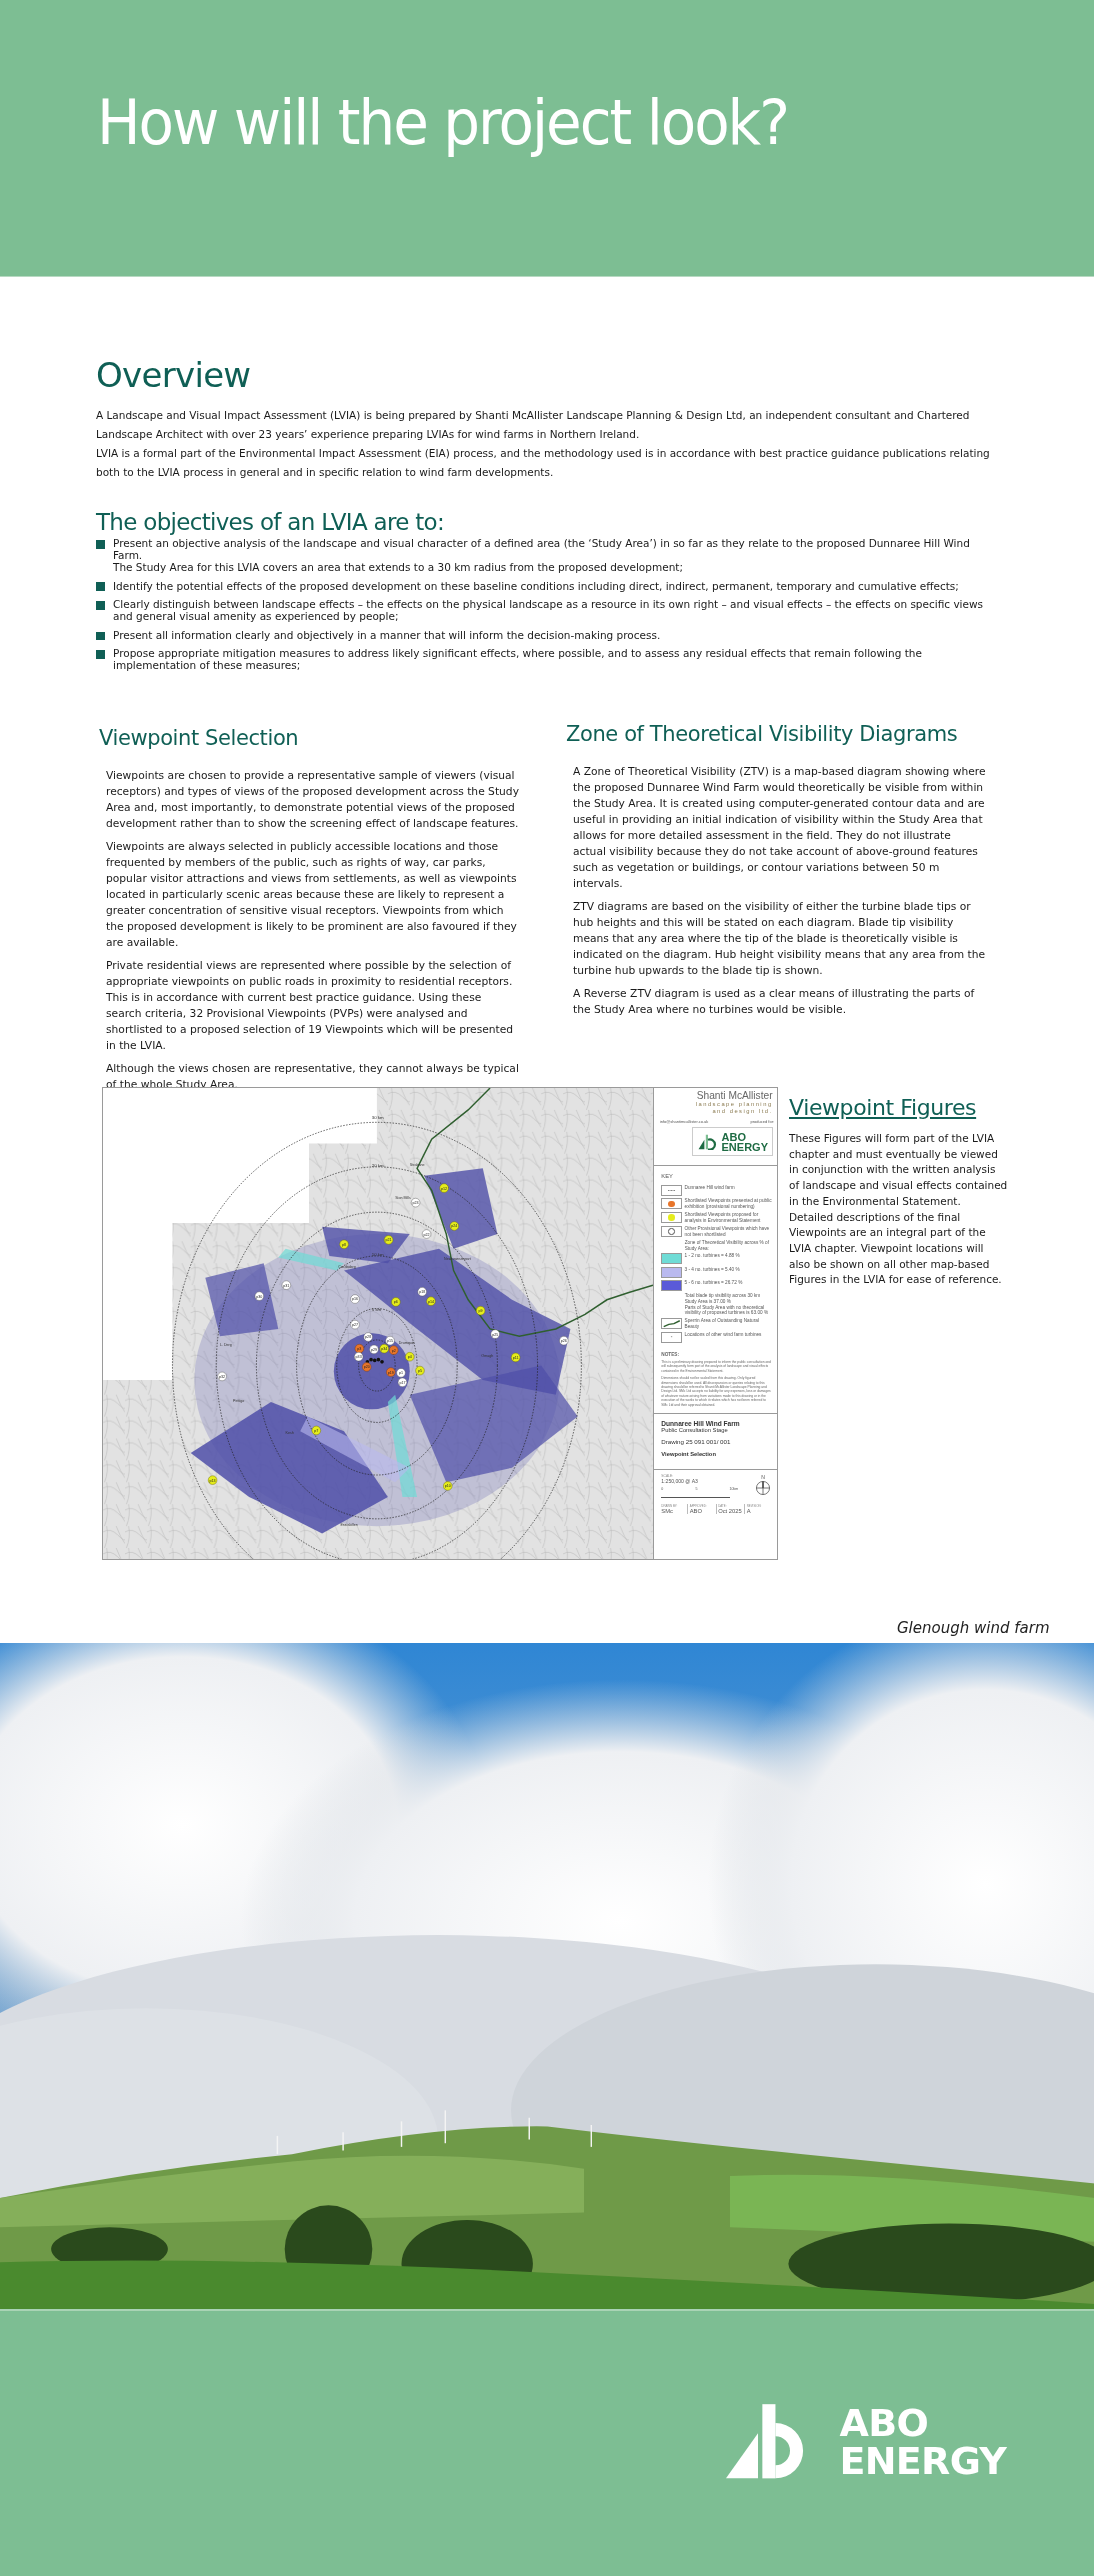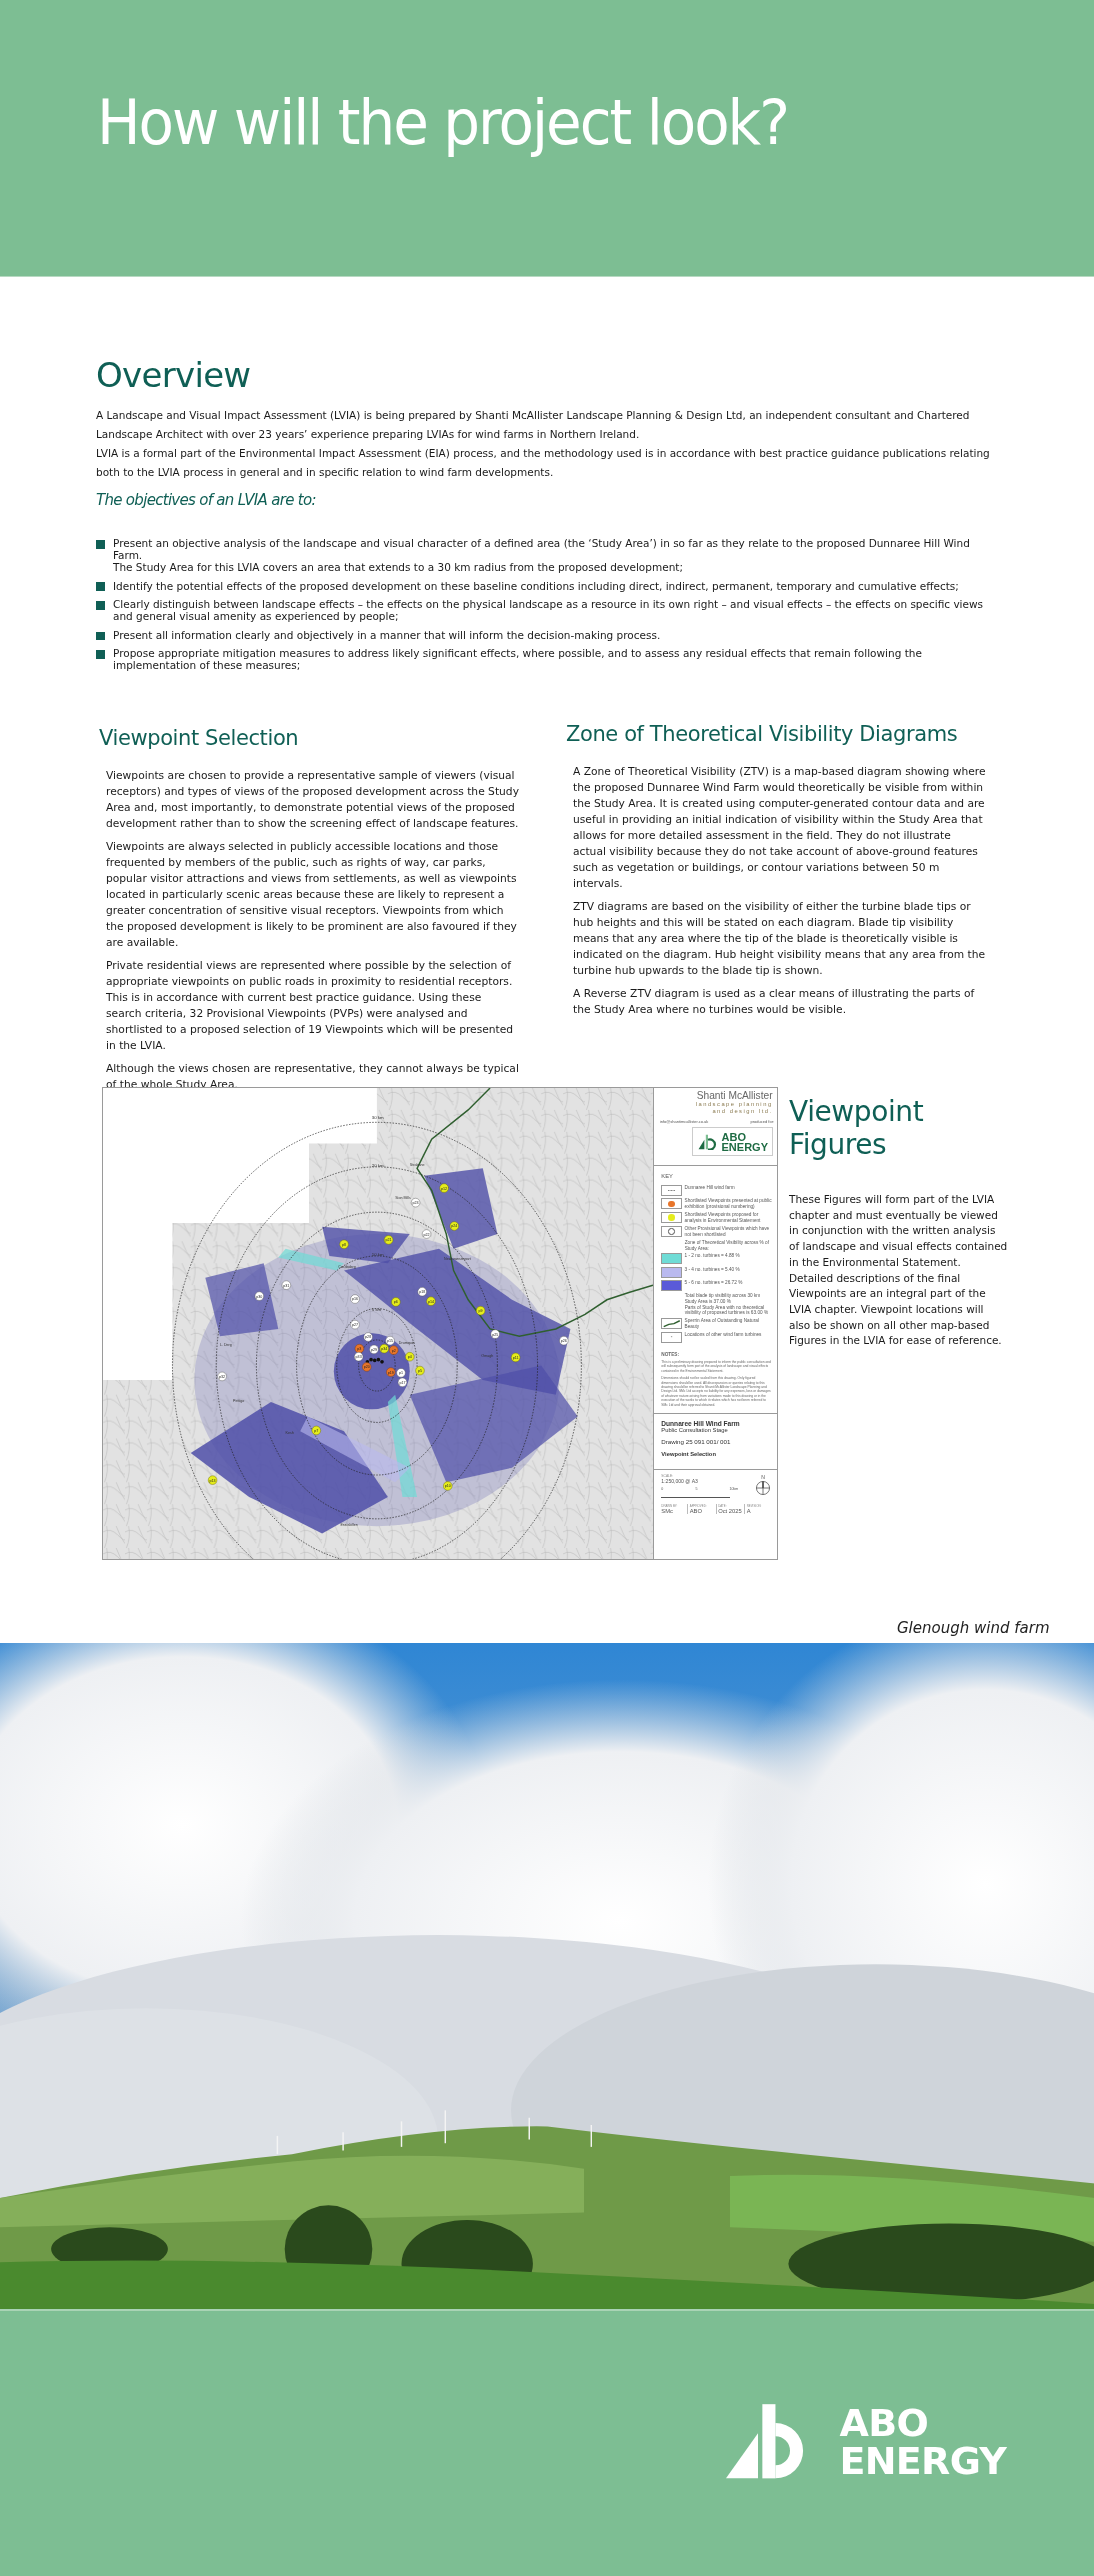--- a/index.html
+++ b/index.html
@@ -7,21 +7,21 @@
   body { font-family: "DejaVu Sans", sans-serif; color: #1a1a1a; position: relative; height: 2576px; overflow: hidden; }
 
   .header { position: absolute; left: 0; top: 0; width: 1095px; height: 277px; background: #7dbe93; border-bottom: 1.5px solid #b7d9c2; }
   .header h1 { position: absolute; left: 97px; top: 86px; font-family: "DejaVu Sans", sans-serif; font-weight: 400; font-size: 63px; letter-spacing: -2.2px; color: #ffffff; transform: scaleX(0.92); transform-origin: left center; }
 
   .h2 { color: #0f5f55; font-weight: 400; letter-spacing: -0.7px; }
   .overview-title { position: absolute; left: 96px; top: 355px; font-size: 34px; }
   .overview-body { position: absolute; left: 96px; top: 406px; width: 905px; font-size: 10.5px; line-height: 19px; }
   .overview-body p { margin: 0; }
 
-  .objectives-title { position: absolute; left: 96px; top: 491px; font-size: 15px; font-style: italic; }
+  .objectives-title { position: absolute; left: 96px; top: 509px; font-size: 23px; }
   .objectives-list { position: absolute; left: 96px; top: 537px; width: 905px; list-style: none; font-size: 10.5px; line-height: 12px; }
   .objectives-list li { position: relative; padding-left: 17px; margin-bottom: 6.6px; }
   .objectives-list li .bullet { position: absolute; left: 0; top: 2.9px; width: 8.8px; height: 8.8px; background: #0f5f55; }
 
   .col { position: absolute; width: 427px; font-size: 10.7px; line-height: 16px; }
   .col-left { left: 99px; top: 730px; }
   .col-right { left: 566px; top: 726px; }
   .col h3 { font-size: 21px; font-weight: 400; color: #0f5f55; letter-spacing: -0.4px; margin-bottom: 22px; }
   .col p { margin: 7px; }
 
@@ -52,21 +52,21 @@
   .legend-scale .lbl { font-size: 3.3px; color: #888; }
   .scale-bar { position: absolute; left: 7.3px; top: 23.4px; width: 69px; height: 4.4px; border-bottom: 0.7px solid #555; }
   .scale-ticks { position: absolute; left: 7.3px; top: 17.5px; width: 77px; font-size: 3.6px; display: flex; justify-content: space-between; }
   .north { position: absolute; right: 5.8px; top: 4.4px; width: 16px; }
   .meta-row { position: absolute; left: 7.3px; right: 4.4px; top: 34px; display: flex; font-size: 5.8px; }
   .meta-row div { flex: 1; border-left: 0.7px solid #bbb; padding-left: 1.5px; }
   .meta-row div:first-child { border-left: none; padding-left: 0; }
   .meta-row .lbl { display: block; font-size: 2.9px; }
 
   .vf { position: absolute; left: 789px; top: 1095px; width: 219px; }
-  .vf h3 { font-size: 28px; font-weight: 400; color: #0f5f55; letter-spacing: -0.4px; margin-bottom: 31px; }
+  .vf h3 { font-size: 22px; font-weight: 400; color: #0f5f55; letter-spacing: -0.4px; margin-bottom: 11px; text-decoration: underline; }
   .vf p { font-size: 10.5px; line-height: 15.7px; }
 
   .caption { position: absolute; left: 897px; top: 1619px; font-style: italic; font-size: 15px; color: #222; }
 
   .photo { position: absolute; left: 0; top: 1643px; width: 1095px; height: 666px; overflow: hidden; }
   .footer { position: absolute; left: 0; top: 2309px; width: 1095px; height: 267px; background: #7dbe93; border-top: 2.2px solid #a9d3b5; }
   .footer-logo { position: absolute; left: 726px; top: 93px; display: flex; align-items: center; gap: 17.5px; }
   .footer-logo .logo-text { font-family: "DejaVu Sans", sans-serif; font-weight: 700; font-size: 38px; line-height: 38px; color: #ffffff; letter-spacing: -0.7px; }
 </style>
 </head>

